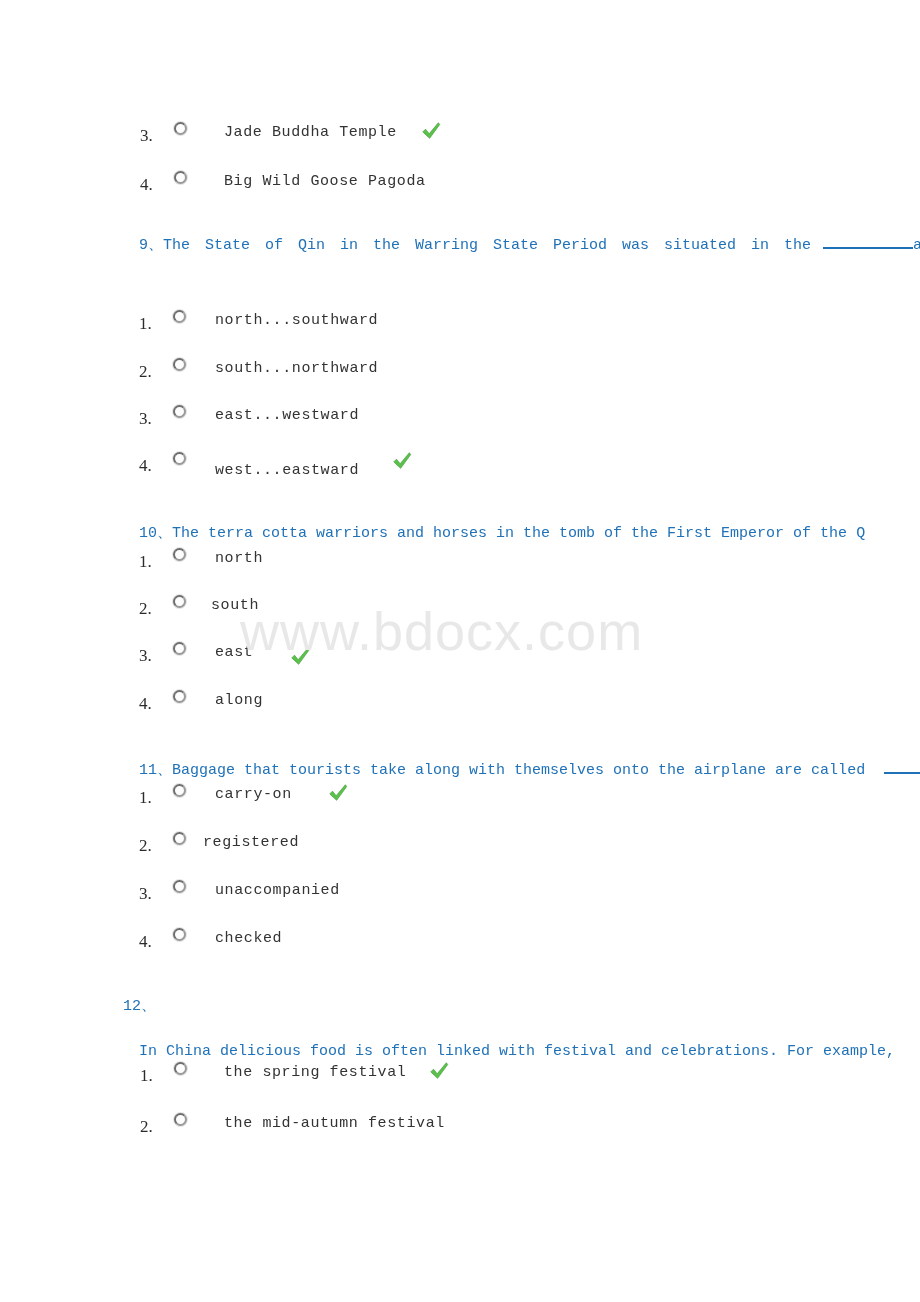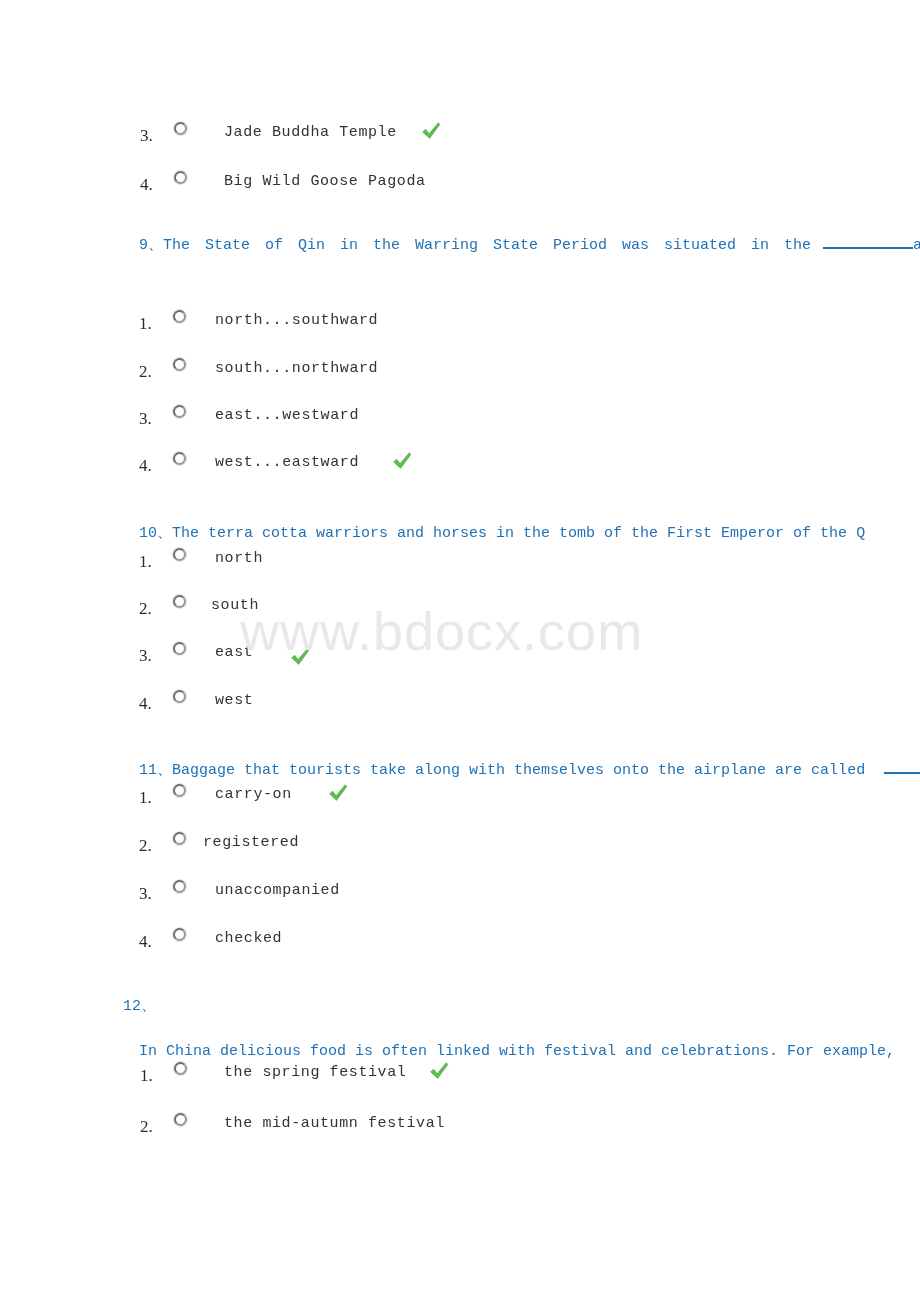--- a/index.html
+++ b/index.html
@@ -149,21 +149,21 @@
     <span class="opt-text" style="left:76px;">south...northward</span>
   </div>
   <div class="option" style="left:139px; top:405px;">
     <span class="opt-num">3.</span>
     <span class="radio"></span>
     <span class="opt-text" style="left:76px;">east...westward</span>
   </div>
   <div class="option" style="left:139px; top:452px;">
     <span class="opt-num">4.</span>
     <span class="radio"></span>
-    <span class="opt-text" style="left:76px;">west...eastward</span>
+    <span class="opt-text" style="left:76px;margin-top:8px;">west...eastward</span>
     <span class="tick" style="left:252px;">
       <svg viewBox="0 0 24 24">
           <path d="M3 13 L6 10 L10 15 L20 3 L21.5 5 L10.5 20 Z" fill="#5ac24a" stroke="#3f9a33" stroke-width="0.7"></path>
         </svg>
     </span>
   </div>
 
   <div class="question" style="left:139px; top:512px; width:800px;">
     <span class="seg">10、</span><span class="seg">The terra  cotta warriors  and horses  in the tomb  of the First  Emperor of  the Q</span>
   </div>
@@ -184,21 +184,21 @@
     <span class="opt-text" style="left:76px;">east</span>
     <span class="tick" style="left:150px; top:4px;">
       <svg viewBox="0 0 24 24">
           <path d="M3 13 L6 10 L10 15 L20 3 L21.5 5 L10.5 20 Z" fill="#5ac24a" stroke="#3f9a33" stroke-width="0.7"></path>
         </svg>
     </span>
   </div>
   <div class="option" style="left:139px; top:690px;">
     <span class="opt-num">4.</span>
     <span class="radio"></span>
-    <span class="opt-text" style="left:76px;">west</span>
+    <span class="opt-text" style="left:76px;">along</span>
   </div>
 
   <div class="question" style="left:139px; top:749px; width:800px;">
     <span class="seg">11、</span><span class="seg">Baggage that  tourists  take along with  themselves  onto the airplane  are called</span>
   </div>
   <div class="question" style="left:884px; top:749px;">
     <span class="blank" style="width:60px;"></span>
   </div>
 
   <div class="option" style="left:139px; top:784px;">

